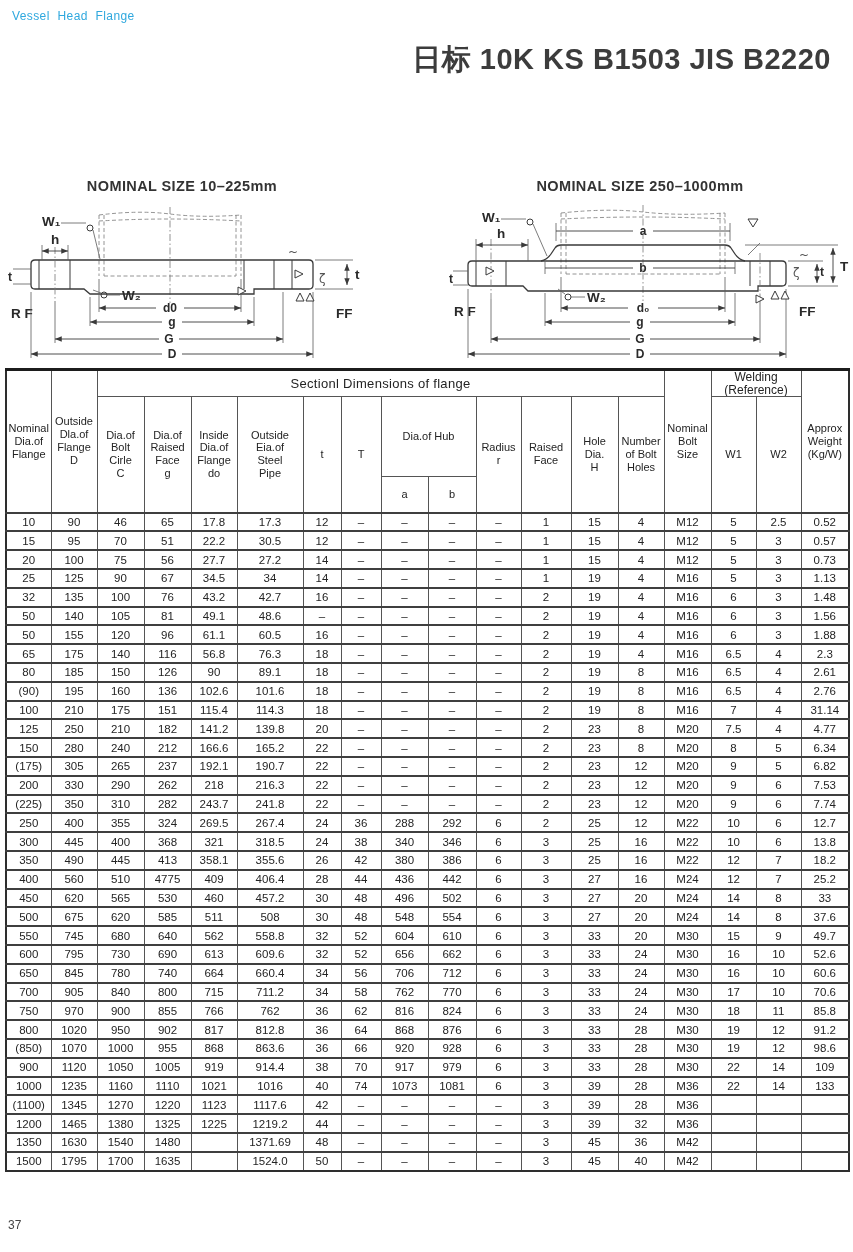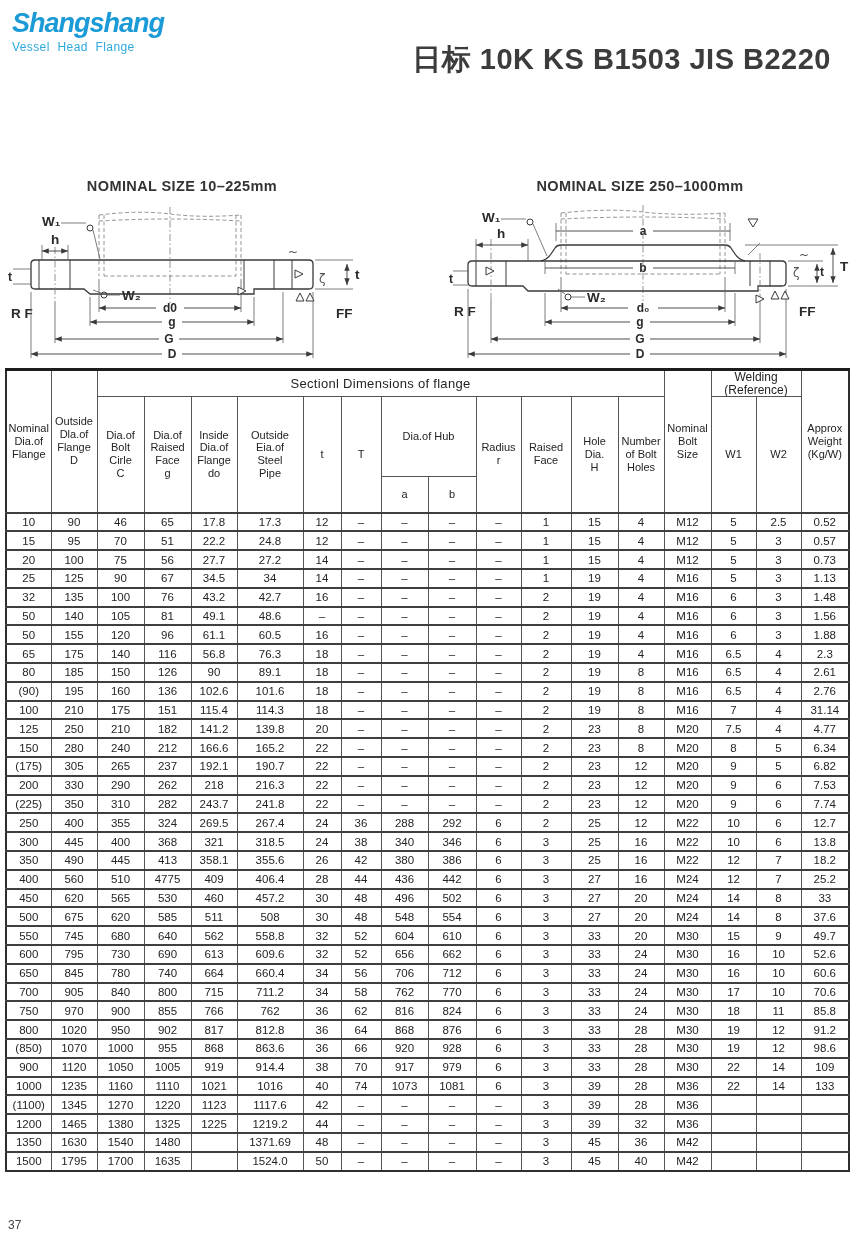--- a/index.html
+++ b/index.html
@@ -30,21 +30,20 @@
   .flange-table thead tr.h3 th { height:36px; }
   .flange-table th.section { font-size:13px; letter-spacing:0.3px; }
   .flange-table th.welding { font-size:12px; line-height:1.05; }
   .flange-table tbody td { height:18.8px; font-size:11.5px; border-top:2px solid #3f3f3f; }
   .page-number { position:absolute; left:8px; top:1218px; font-size:12px; color:#454545; }
 </style>
 </head>
 <body>
 
 <div class="logo">
-  <span class="logo-brand">Shangshang</span>
   <span class="logo-tagline">Vessel Head Flange</span>
 </div>
 
 <div class="page-title">日标 10K KS B1503 JIS B2220</div>
 
 <div class="figures">
 
   <svg class="fig-left" width="424" height="218" viewBox="0 0 424 218">
     <defs>
       <marker id="mA" markerWidth="9" markerHeight="8" refX="7.5" refY="4" orient="auto-start-reverse">
@@ -381,21 +380,21 @@
         <td>5</td>
         <td>2.5</td>
         <td>0.52</td>
       </tr>
       <tr>
         <td>15</td>
         <td>95</td>
         <td>70</td>
         <td>51</td>
         <td>22.2</td>
-        <td>24.8</td>
+        <td>30.5</td>
         <td>12</td>
         <td>–</td>
         <td>–</td>
         <td>–</td>
         <td>–</td>
         <td>1</td>
         <td>15</td>
         <td>4</td>
         <td>M12</td>
         <td>5</td>

